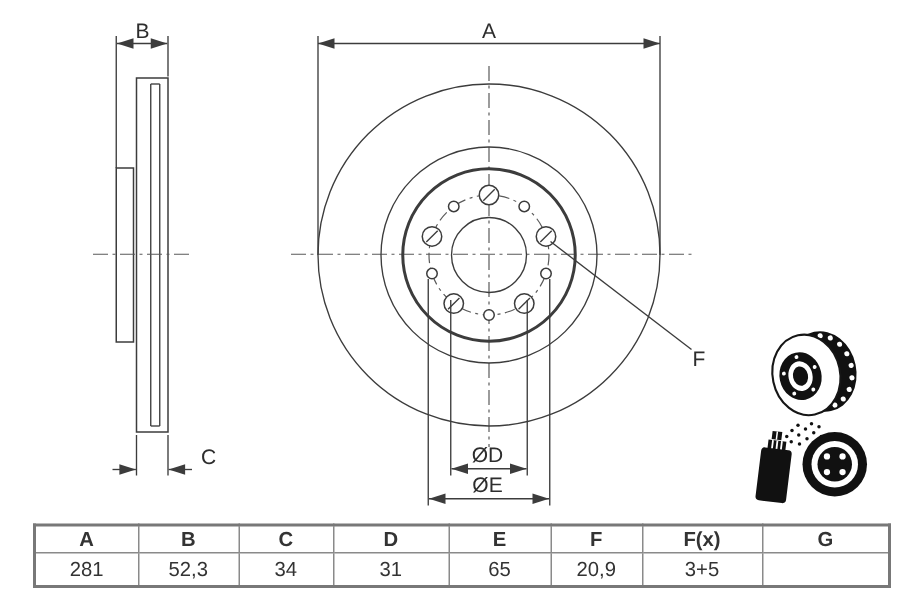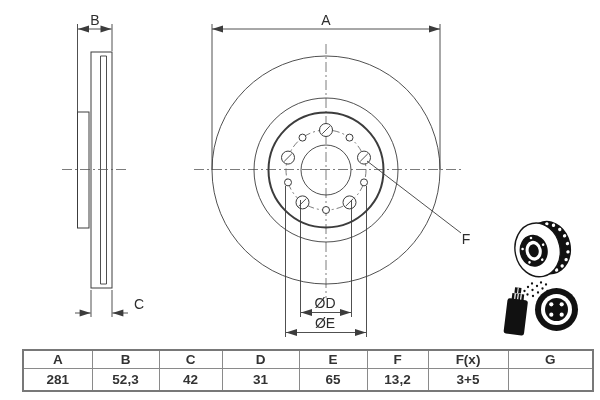--- a/index.html
+++ b/index.html
@@ -22,21 +22,21 @@
   table.spec{
     position:absolute;left:22px;top:349px;width:570px;
     border-collapse:collapse;table-layout:fixed;background:#fff;
     border:2px solid #787878;
   }
   table.spec th, table.spec td{
     border:1.4px solid #8a8a8a;text-align:center;vertical-align:middle;
     color:#333333;padding:0;overflow:hidden;white-space:nowrap;
   }
   table.spec th{font-size:13.5px;font-weight:bold;height:17px;}
-  table.spec td{font-size:13.5px;font-weight:bold;height:21px;}
+  table.spec td{font-size:13.5px;font-weight:normal;height:21px;}
 </style>
 </head>
 <body>
 
 <svg class="drawing" width="600" height="345" viewBox="0 0 600 345">
   <defs>
     <marker id="ah" viewBox="0 0 12 8" markerWidth="12" markerHeight="8" refX="11.5" refY="4" orient="auto-start-reverse" markerUnits="userSpaceOnUse">
       <path d="M0.5,0.5 L11.5,4 L0.5,7.5 Z" fill="#3c3c3c"></path>
     </marker>
   </defs>
@@ -210,21 +210,21 @@
     <th>C</th>
     <th>D</th>
     <th>E</th>
     <th>F</th>
     <th>F(x)</th>
     <th>G</th>
   </tr>
   <tr>
     <td>281</td>
     <td>52,3</td>
-    <td>42</td>
+    <td>34</td>
     <td>31</td>
     <td>65</td>
-    <td>13,2</td>
+    <td>20,9</td>
     <td>3+5</td>
     <td></td>
   </tr>
 </tbody>
   </table>
 
 </body></html>

